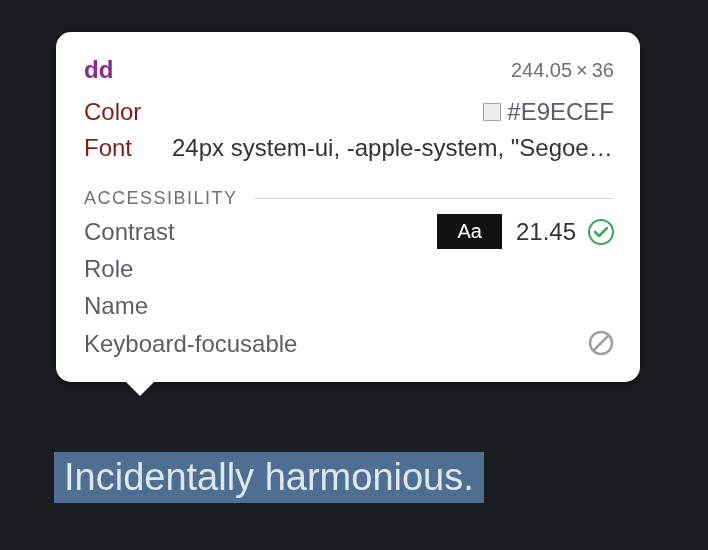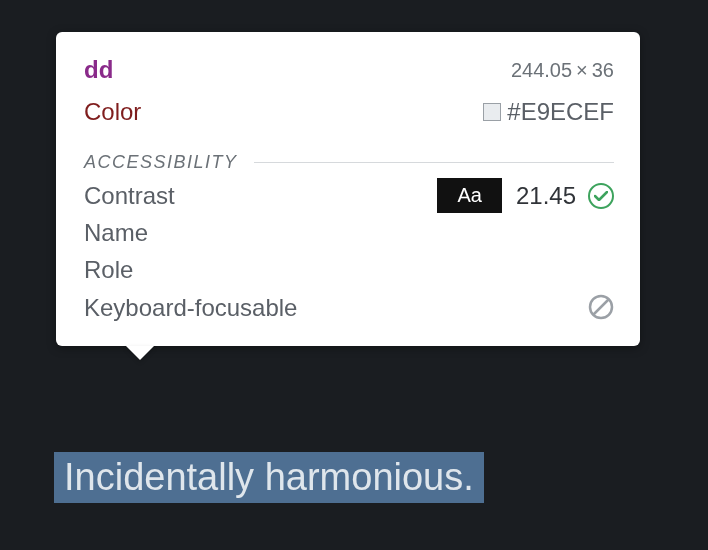--- a/index.html
+++ b/index.html
@@ -9,21 +9,21 @@
     font-family: -apple-system, BlinkMacSystemFont, "Segoe UI", Helvetica, Arial, sans-serif;
     position: relative;
   }
 
   .tooltip {
     position: absolute;
     top: 32px;
     left: 56px;
     width: 584px;
     background: #fff;
-    border-radius: 6px;
+    border-radius: 15px;
     box-shadow: 0 2px 10px rgba(0,0,0,0.35);
     padding: 20px 26px 20px 28px;
     color: #5a5f66;
   }
 
   .tooltip-row {
     display: flex;
     align-items: center;
     font-size: 24px;
     line-height: 1.5;
@@ -73,21 +73,20 @@
     margin-right: 6px;
     background: #E9ECEF;
     flex: 0 0 auto;
   }
 
   .section-header {
     display: flex;
     align-items: center;
     margin-top: 22px;
     margin-bottom: 4px;
-    font-style: italic;
   }
   .section-title {
     font-size: 18px;
     letter-spacing: 1.5px;
     color: #6b7177;
     font-weight: 500;
     text-transform: uppercase;
     margin-right: 16px;
   }
   .section-rule {
@@ -172,44 +171,48 @@
 
   <div class="tooltip-row color-row">
     <span class="prop-label">Color</span>
     <span class="prop-value"></span>
     <span class="color-right">
       <span class="swatch" title="#E9ECEF"></span>
       <span>#E9ECEF</span>
     </span>
   </div>
 
+  <div class="tooltip-row">
+    <span class="prop-label">Font</span>
+    <span class="prop-value">24px system-ui, -apple-system, "Segoe…</span>
+  </div>
 
   <div class="section-header">
     <span class="section-title">ACCESSIBILITY</span>
     <span class="section-rule"></span>
   </div>
 
   <div class="a11y-row">
     <span class="a11y-label">Contrast</span>
     <span class="contrast-chip">Aa</span>
     <span class="contrast-score">21.45</span>
     <span class="pass-icon">
       <svg viewBox="0 0 14 10">
           <path d="M1 5 L5 9 L13 1" stroke="#3da35d" stroke-width="2.5" fill="none" stroke-linecap="round" stroke-linejoin="round"></path>
         </svg>
     </span>
   </div>
 
   <div class="a11y-row">
+    <span class="a11y-label">Role</span>
+    <span class="a11y-value"></span>
+  </div>
+
+  <div class="a11y-row">
     <span class="a11y-label">Name</span>
-    <span class="a11y-value"></span>
-  </div>
-
-  <div class="a11y-row">
-    <span class="a11y-label">Role</span>
     <span class="a11y-value"></span>
   </div>
 
   <div class="a11y-row">
     <span class="a11y-label">Keyboard-focusable</span>
     <span class="nope-icon">
       <svg viewBox="0 0 26 26">
         <circle cx="13" cy="13" r="11" stroke="#9ba0a6" stroke-width="2.5" fill="none"></circle>
         <line x1="5.5" y1="20.5" x2="20.5" y2="5.5" stroke="#9ba0a6" stroke-width="2.5"></line>
       </svg>

